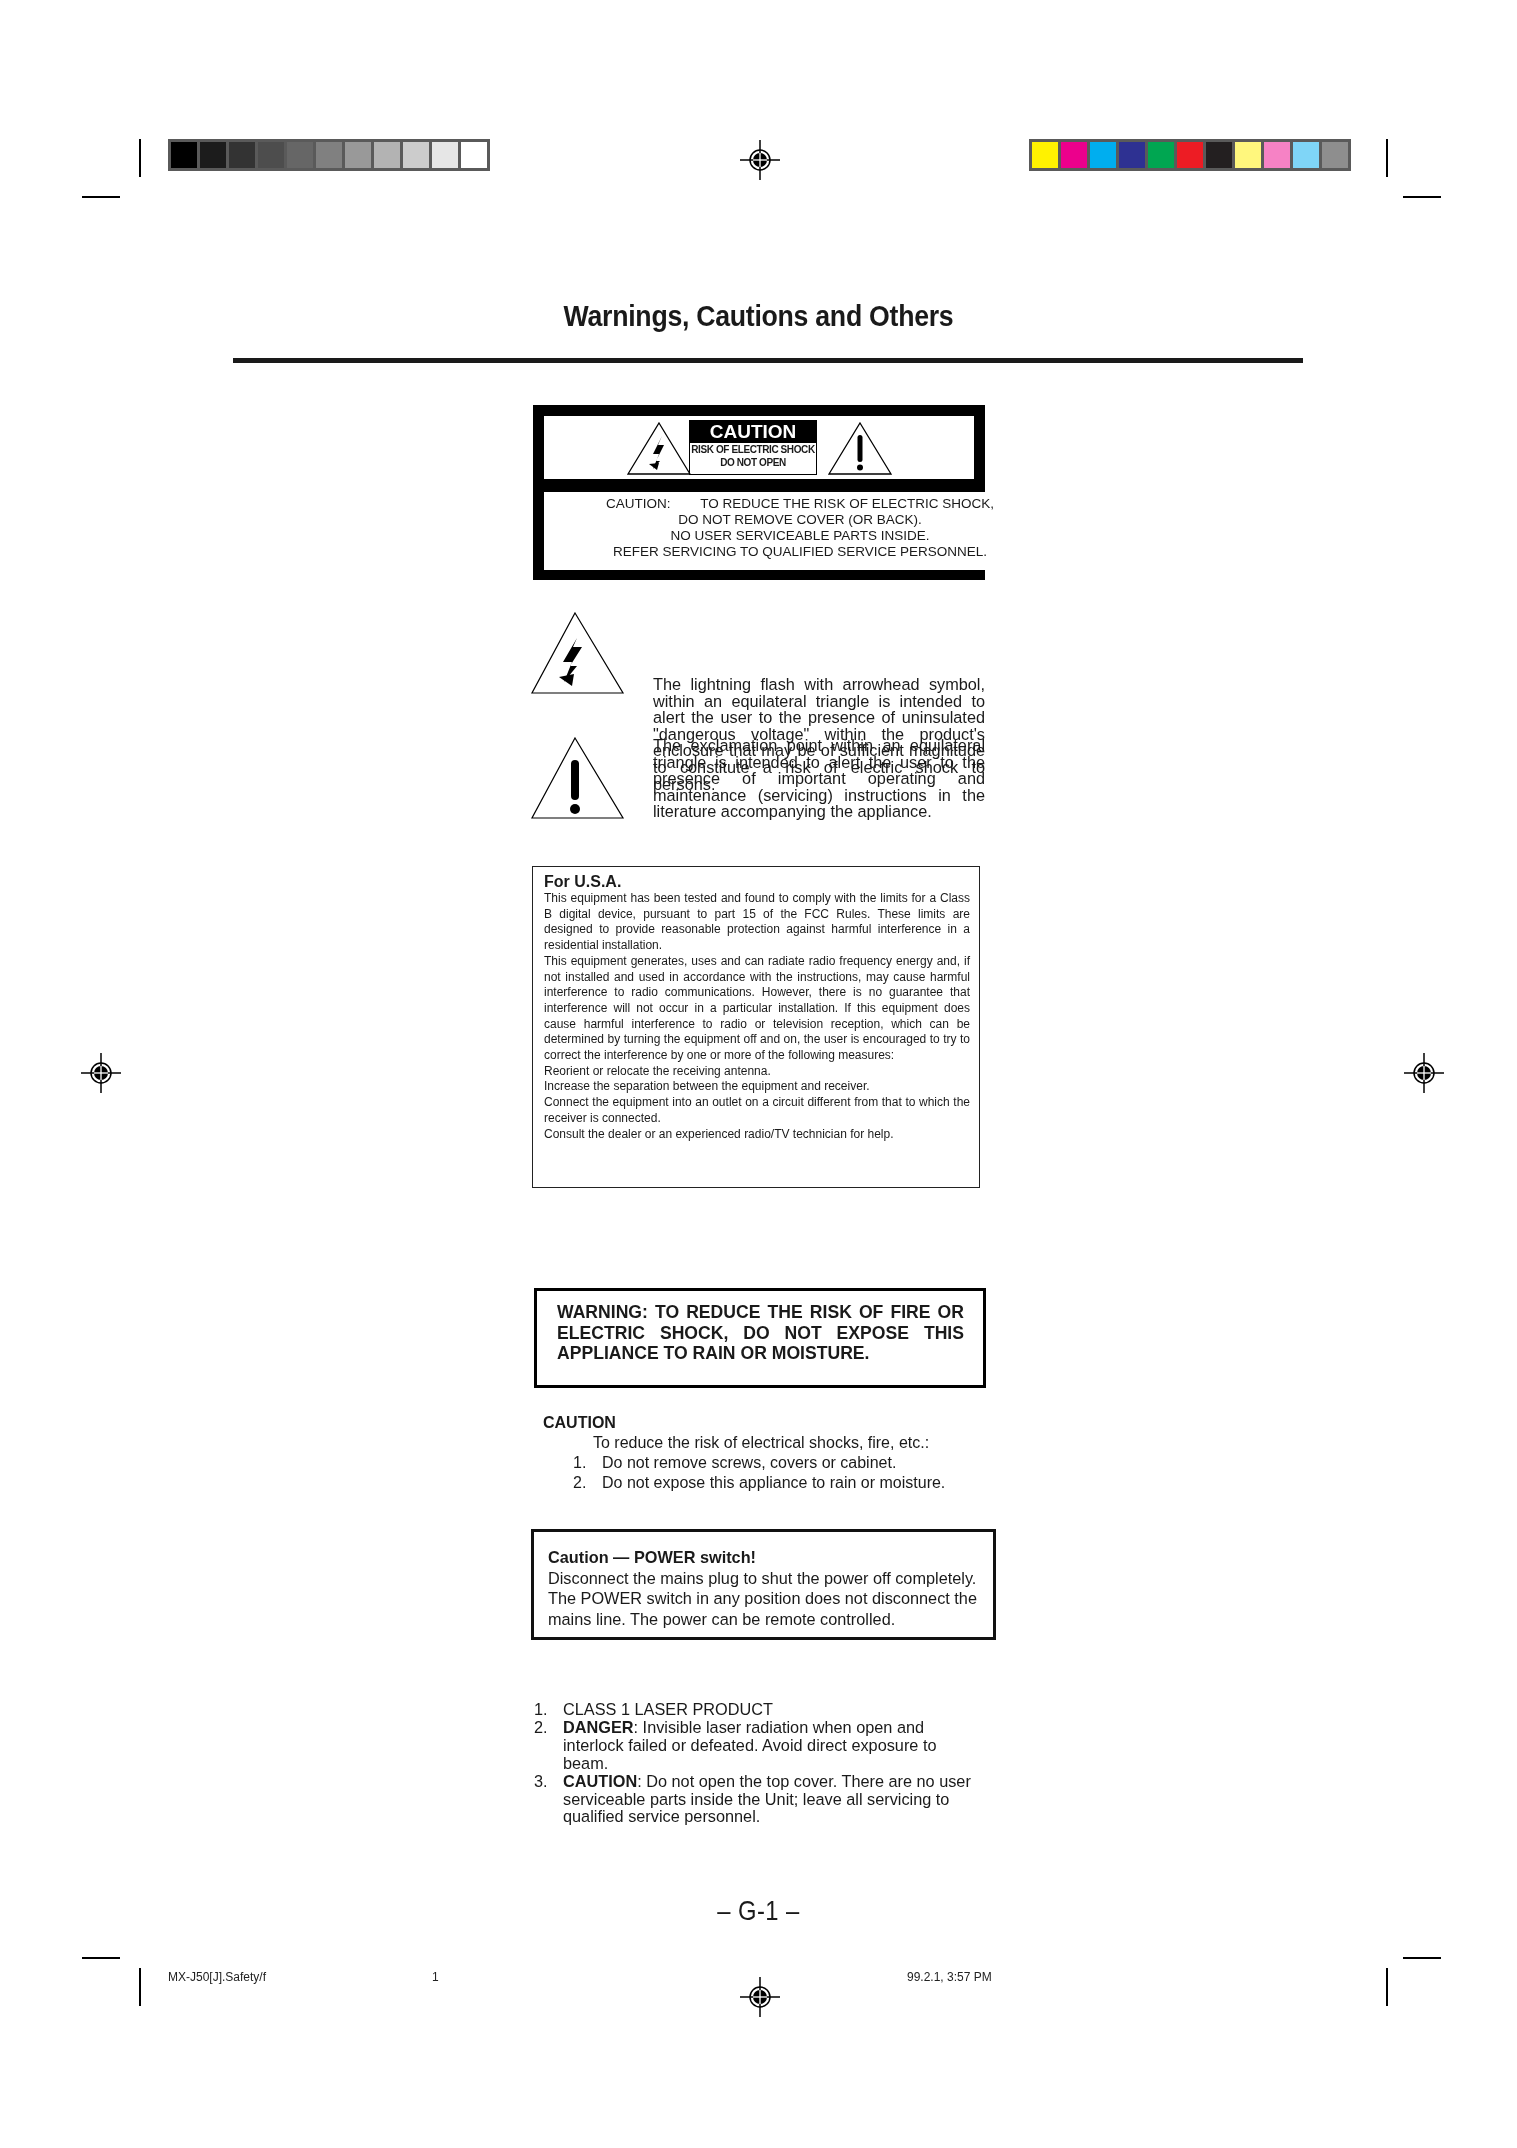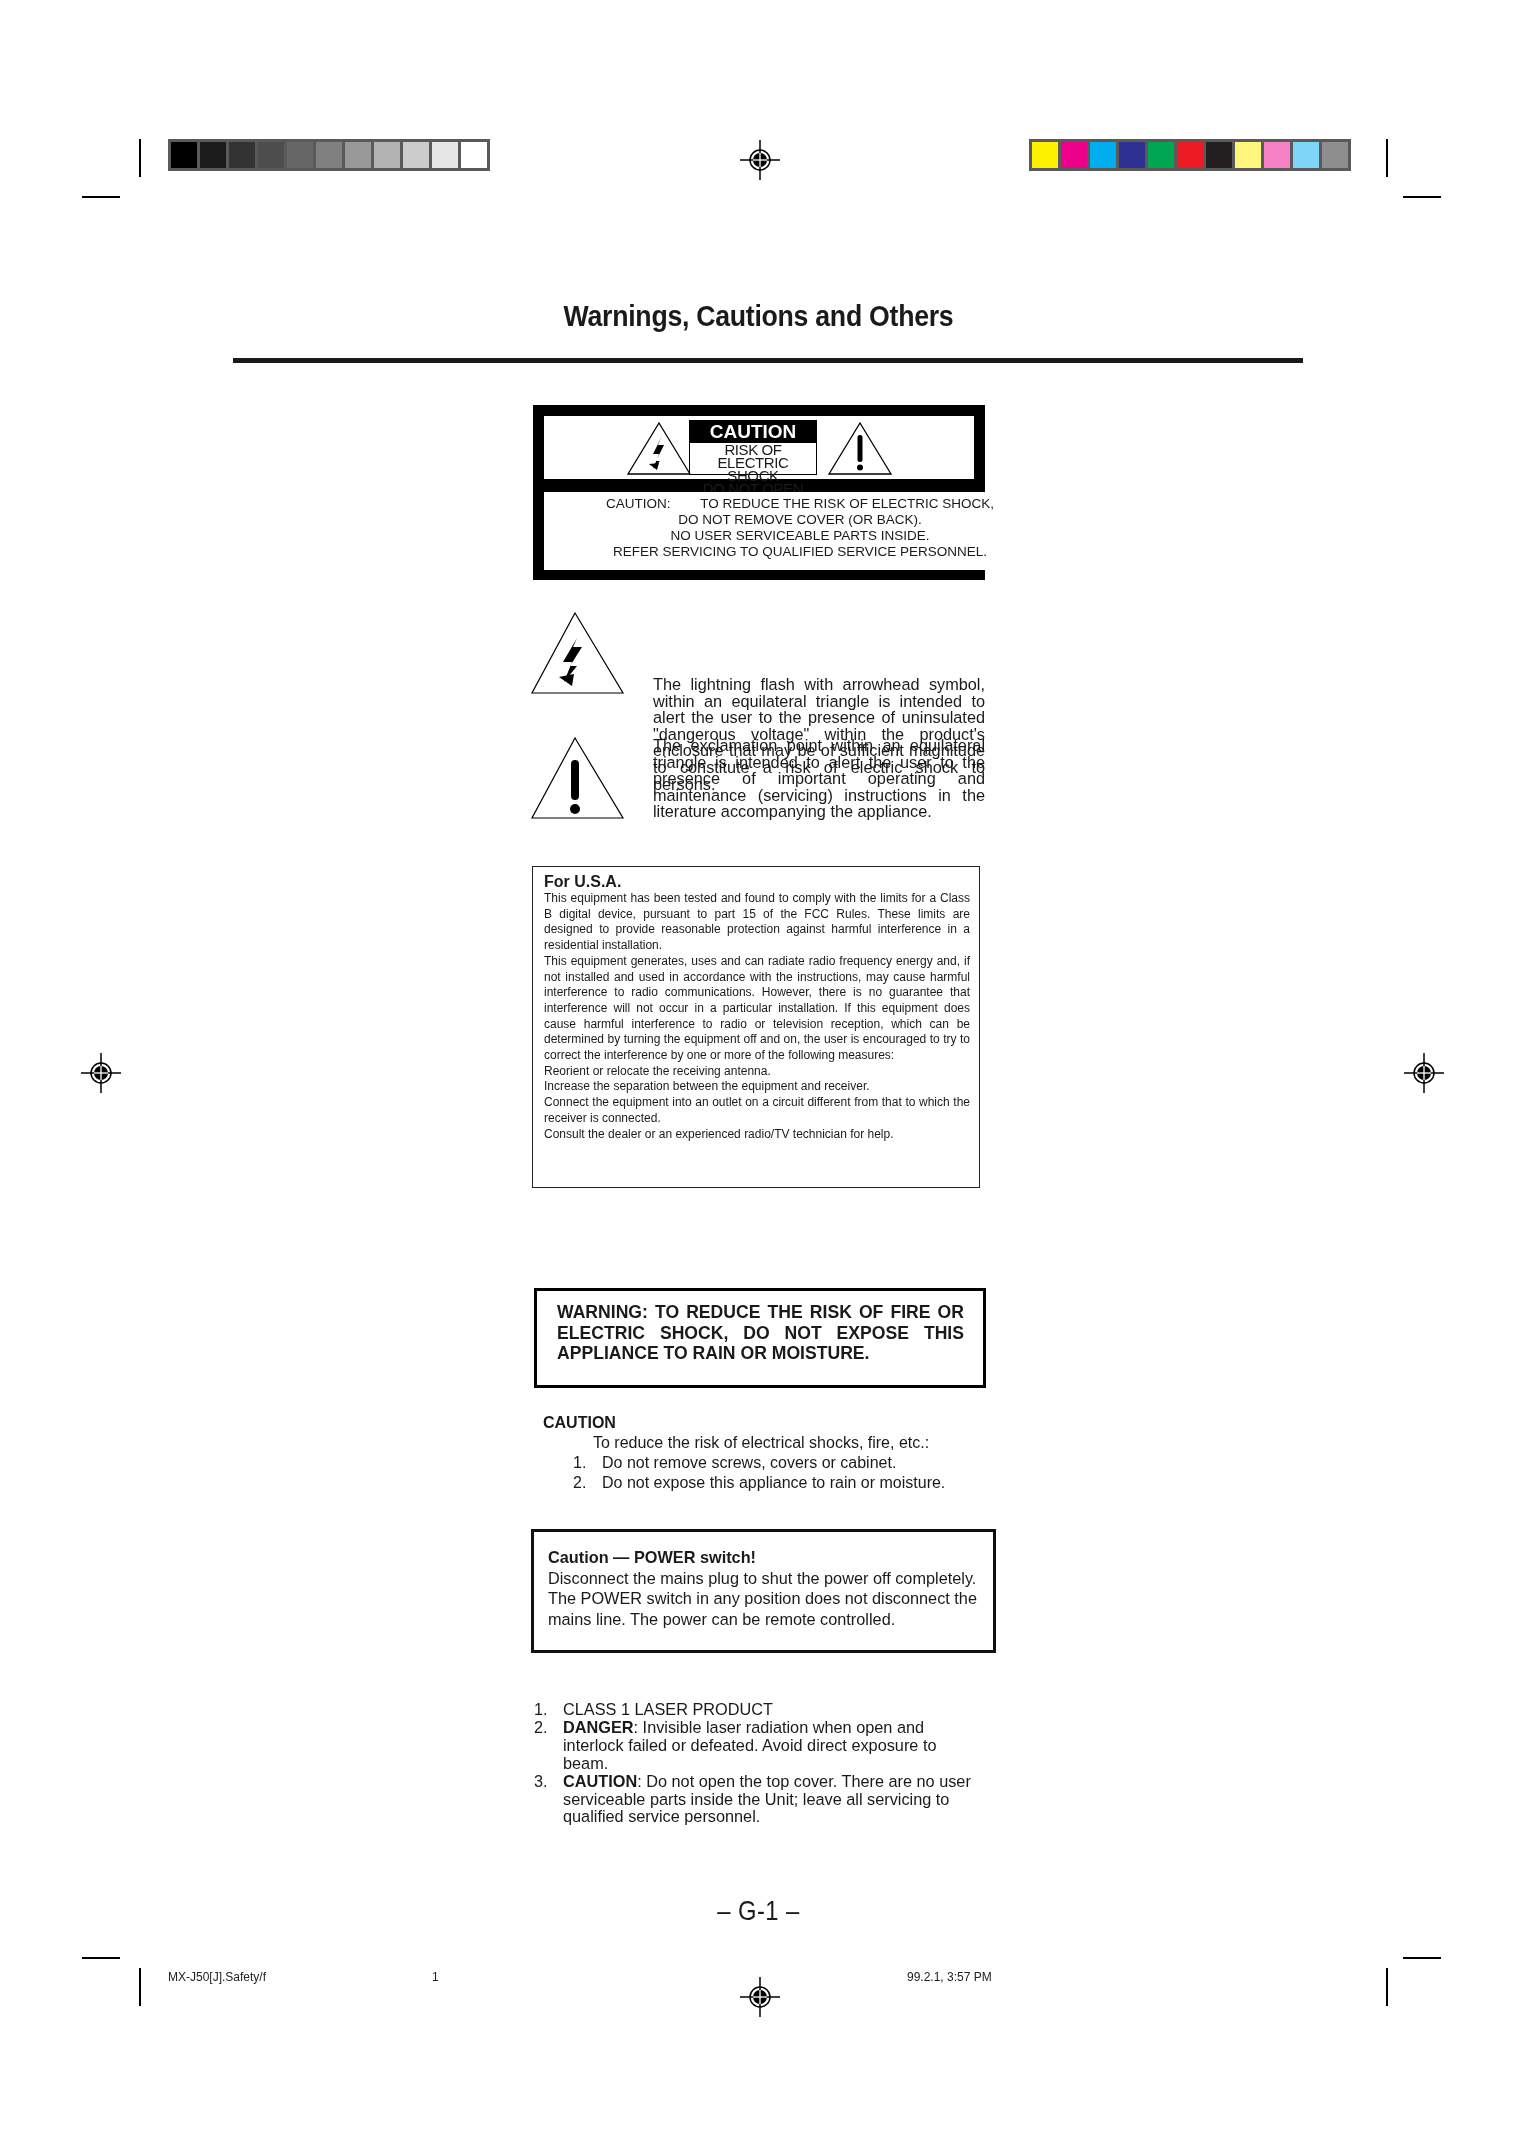--- a/index.html
+++ b/index.html
@@ -10,29 +10,29 @@
   .swatch { width:26px; height:26px; }
   .reg { position:absolute; width:40px; height:40px; }
   .title { position:absolute; left:0; width:1517px; top:300px; text-align:center; font-size:29px; font-weight:bold; letter-spacing:-0.3px; transform:scaleX(0.92); }
   .title-rule { position:absolute; left:233px; width:1070px; top:358px; height:5px; background:#1a1a1a; }
   
   .cl-outer { position:absolute; left:533px; top:405px; width:452px; height:175px; background:#000; }
   .cl-top { position:absolute; left:11px; top:11px; width:430px; height:63px; background:#fff; }
   .cl-bottom { position:absolute; left:11px; top:87px; width:512px; height:78px; background:#fff; text-align:center; font-size:13.5px; line-height:16px; padding-top:4px; box-sizing:border-box; }
   .cl-badge { position:absolute; left:145px; top:4px; width:128px; height:55px; border:1.5px solid #000; box-sizing:border-box; text-align:center; }
   .cl-badge-head { background:#000; color:#fff; font-weight:bold; font-size:19px; line-height:22px; }
-  .cl-badge-sub { font-size:15px; line-height:13px; letter-spacing:-0.4px; }
+  .cl-badge-sub { font-size:10px; line-height:13px; letter-spacing:-0.4px;font-weight:bold; }
   .tri { position:absolute; }
   .symtext { position:absolute; left:653px; width:332px; font-size:16.3px; line-height:16.6px; text-align:justify; }
   .usa-box { position:absolute; left:532px; top:866px; width:448px; height:322px; border:1.5px solid #222; box-sizing:border-box; padding:6px 9px 0 11px; }
   .usa-title { font-weight:bold; font-size:16px; line-height:18px; }
   .usa-p { font-size:12px; line-height:15.7px; text-align:justify; margin:0; }
   .warn-box { position:absolute; left:534px; top:1288px; width:452px; height:100px; border:3px solid #000; box-sizing:border-box; padding:11px 19px 0 20px; font-weight:bold; font-size:17.6px; line-height:20.6px; text-align:justify; text-align-last:left; }
   .caution2 { position:absolute; left:543px; top:1413px; width:460px; font-size:16px; line-height:20px; }
-  .power-box { position:absolute; left:531px; top:1529px; width:465px; height:124px; border:3.5px solid #111; box-sizing:border-box; padding:15px 0 0 14px; font-size:16.3px; line-height:20.5px; }
+  .power-box { position:absolute; left:531px; top:1529px; width:465px; height:111px; border:3.5px solid #111; box-sizing:border-box; padding:15px 0 0 14px; font-size:16.3px; line-height:20.5px; }
   .laser { position:absolute; left:534px; top:1701px; width:470px; font-size:16.3px; line-height:17.9px; }
   .laser-row { display:flex; }
   .laser-num { width:29px; flex:none; }
   .pageno { position:absolute; left:0; width:1517px; top:1895px; text-align:center; font-size:28px; transform:scaleX(0.85); letter-spacing:0.5px; }
   .footer { position:absolute; top:1970px; font-size:12px; color:#222; }
 </style>
 </head>
 <body>
 
 <div class="vline" style="left:139px; top:139px; height:38px;"></div>

